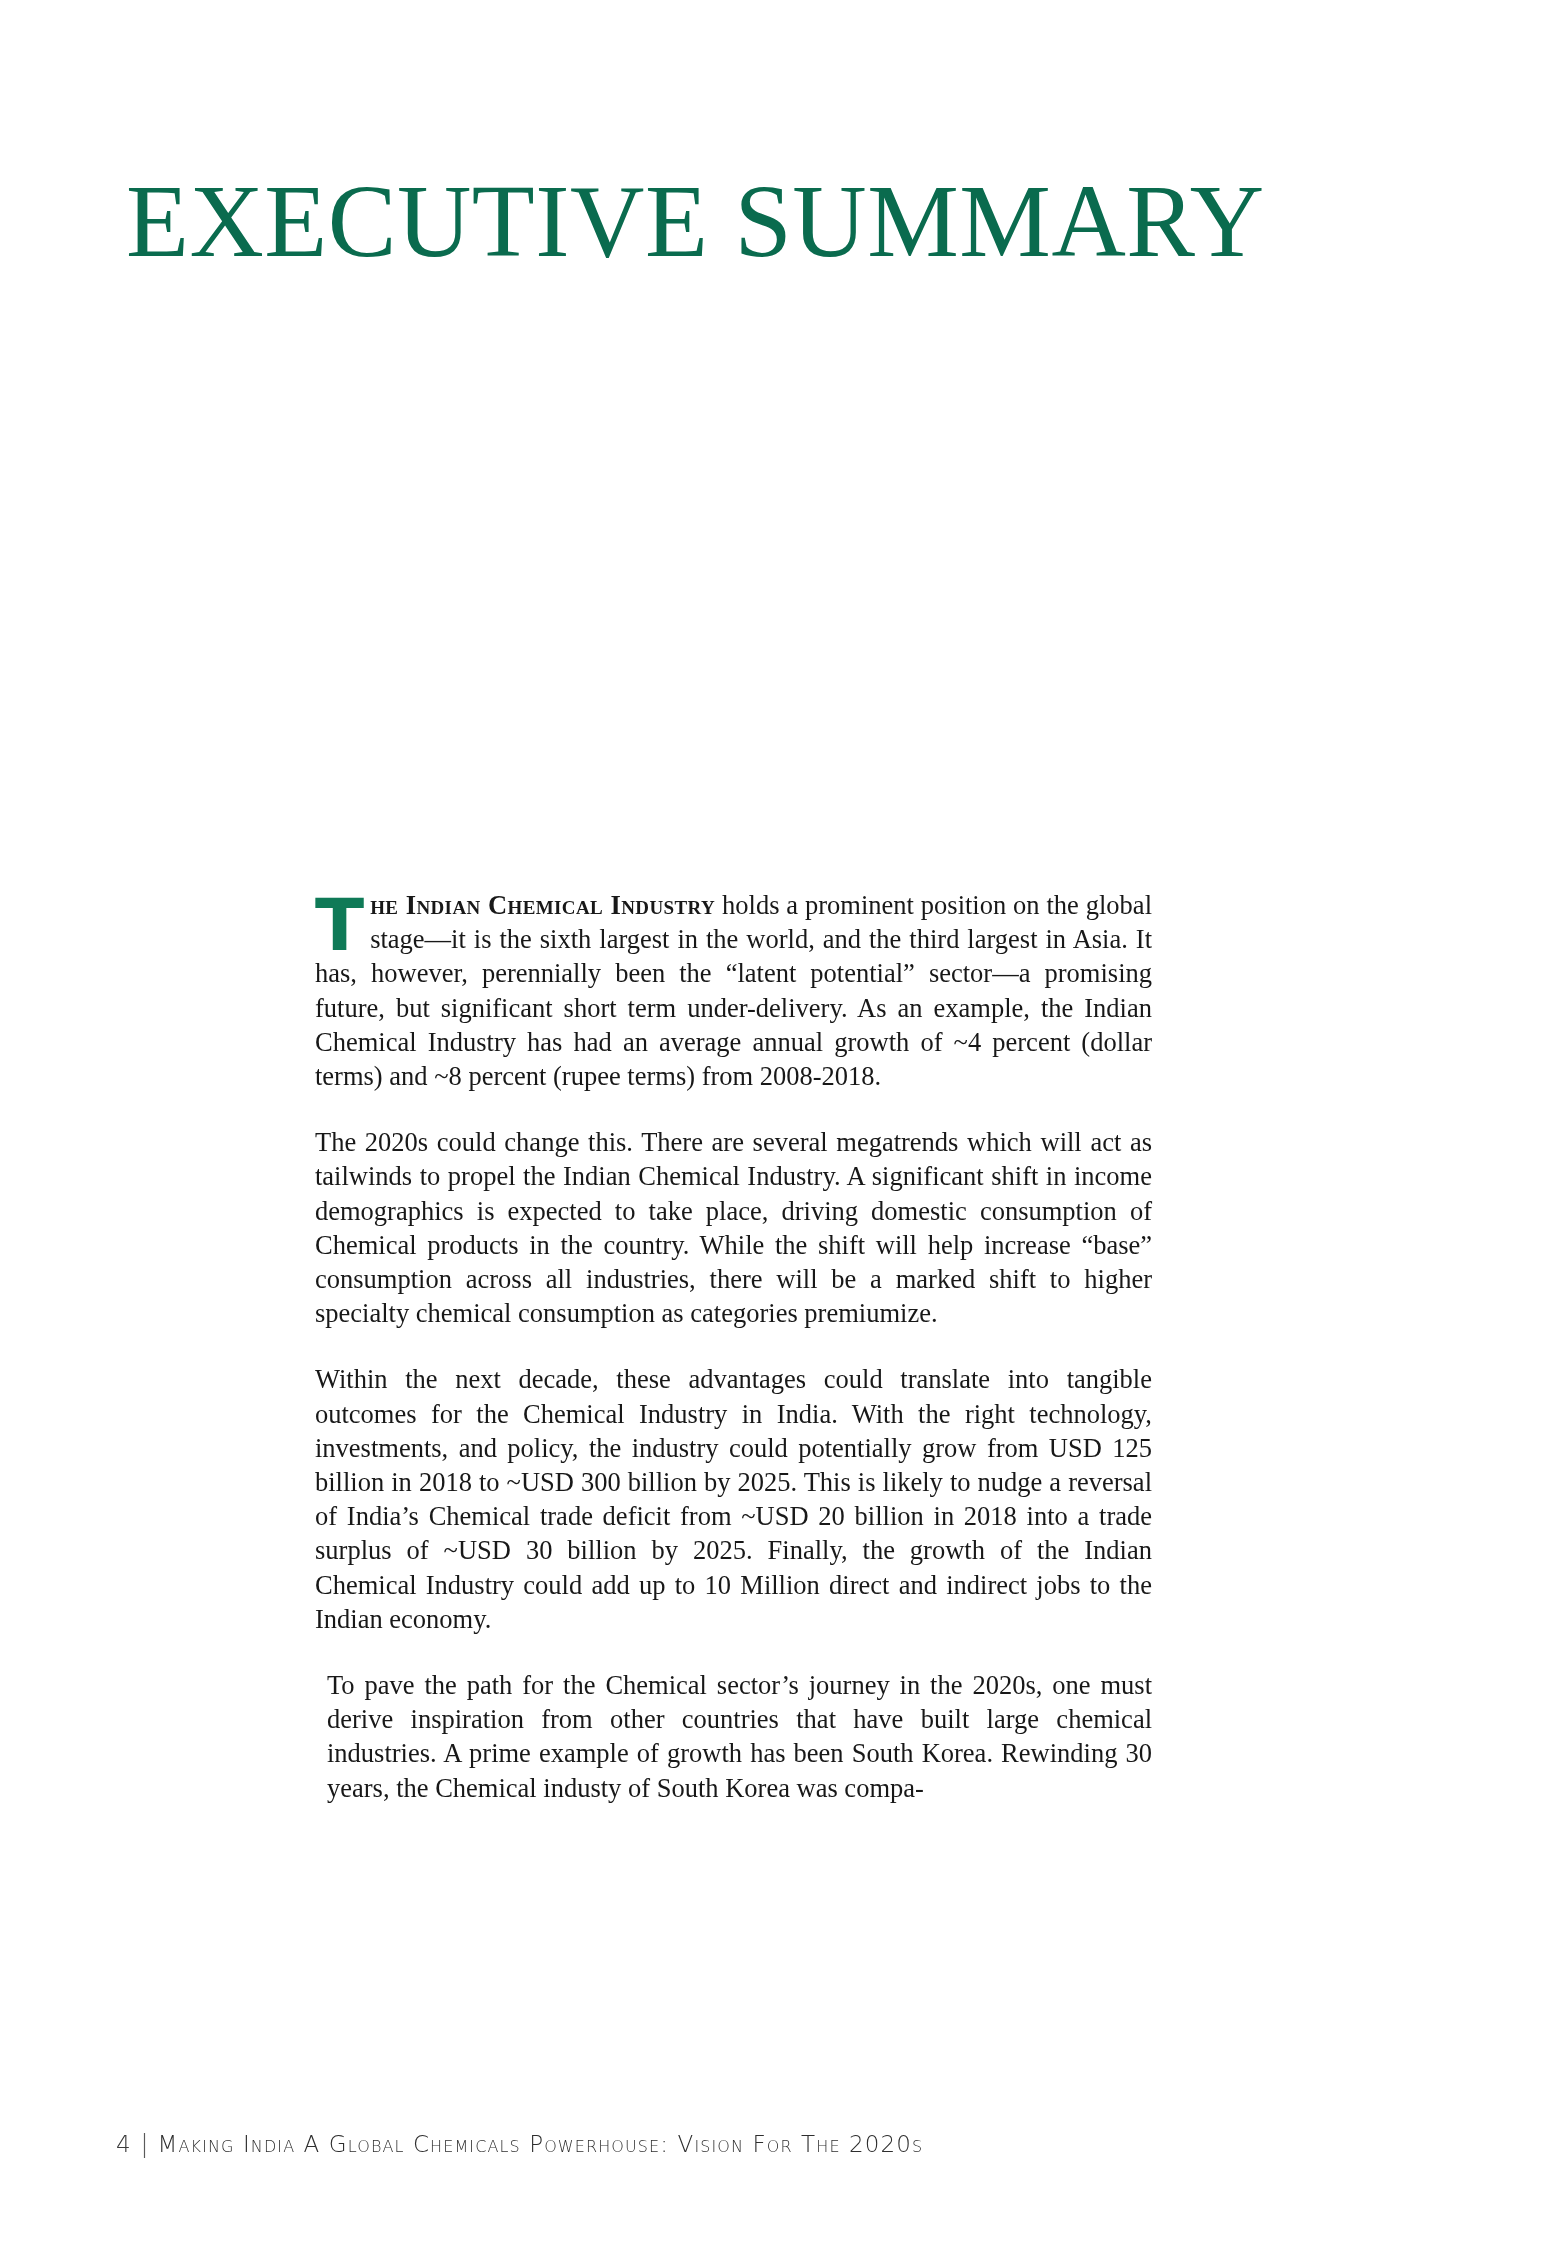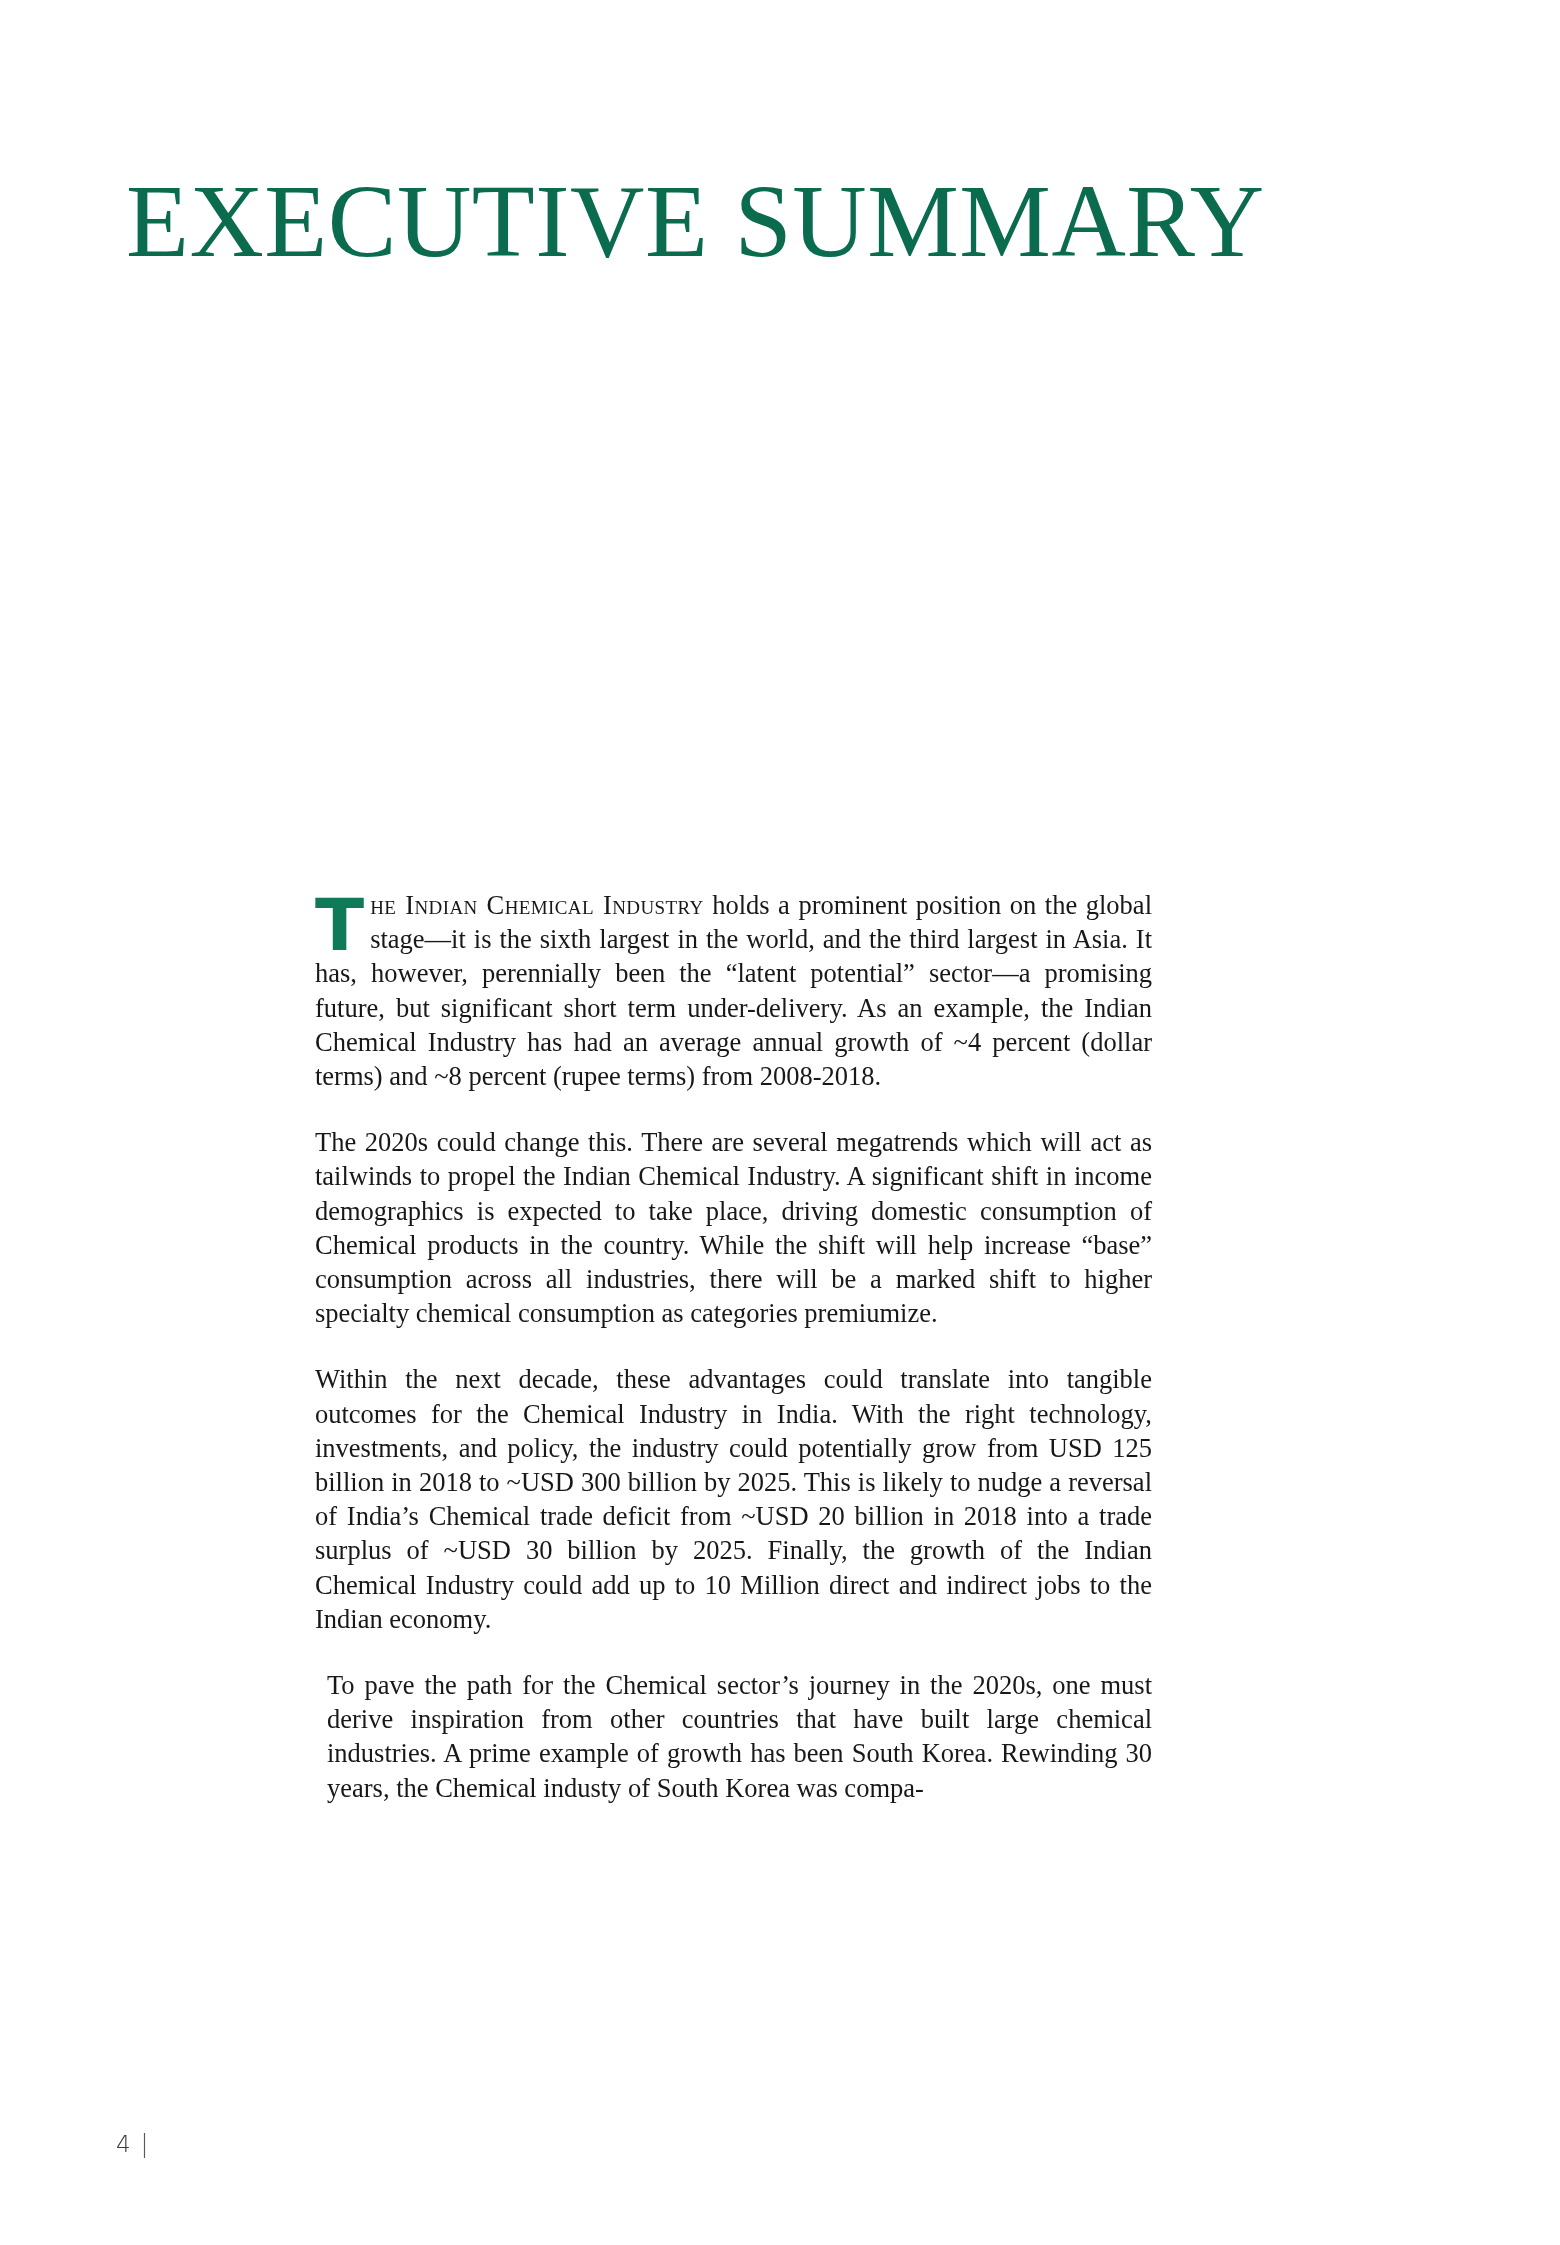--- a/index.html
+++ b/index.html
@@ -68,20 +68,21 @@
     font-weight: bold;
     color: #0f7a57;
     font-size: 72px;
     line-height: 58px;
     padding: 8px 4px 0 0;
     margin: 0 2px 0 0;
   }
   .smallcaps {
     font-variant: small-caps;
     letter-spacing: 0.4px;
+    font-weight: bold;
   }
 
   
   .footer {
     position: absolute;
     left: 116px;
     top: 2129px;
     display: flex;
     align-items: baseline;
     gap: 0;
@@ -128,15 +129,16 @@
 
     <p class="body-para">Within the next decade, these advantages could translate into tangible outcomes for the Chemical Industry in India. With the right technology, investments, and policy, the industry could potentially grow from USD 125 billion in 2018 to ~USD 300 billion by 2025. This is likely to nudge a reversal of India’s Chemical trade deficit from ~USD 20 billion in 2018 into a trade surplus of ~USD 30 billion by 2025. Finally, the growth of the Indian Chemical Industry could add up to 10 Million direct and indirect jobs to the Indian economy.</p>
 
     <p class="body-para">To pave the path for the Chemical sector’s journey in the 2020s, one must derive inspiration from other countries that have built large chemical industries. A prime example of growth has been South Korea. Rewinding 30 years, the Chemical industy of South Korea was compa-</p>
 
   </div>
 
   <div class="footer">
     <span class="footer-pagenum">4</span>
     <span class="footer-sep">|</span>
+    <span class="footer-text">Making India A Global Chemicals Powerhouse: Vision For The 2020s</span>
   </div>
 
 </div>
 
 </body></html>

